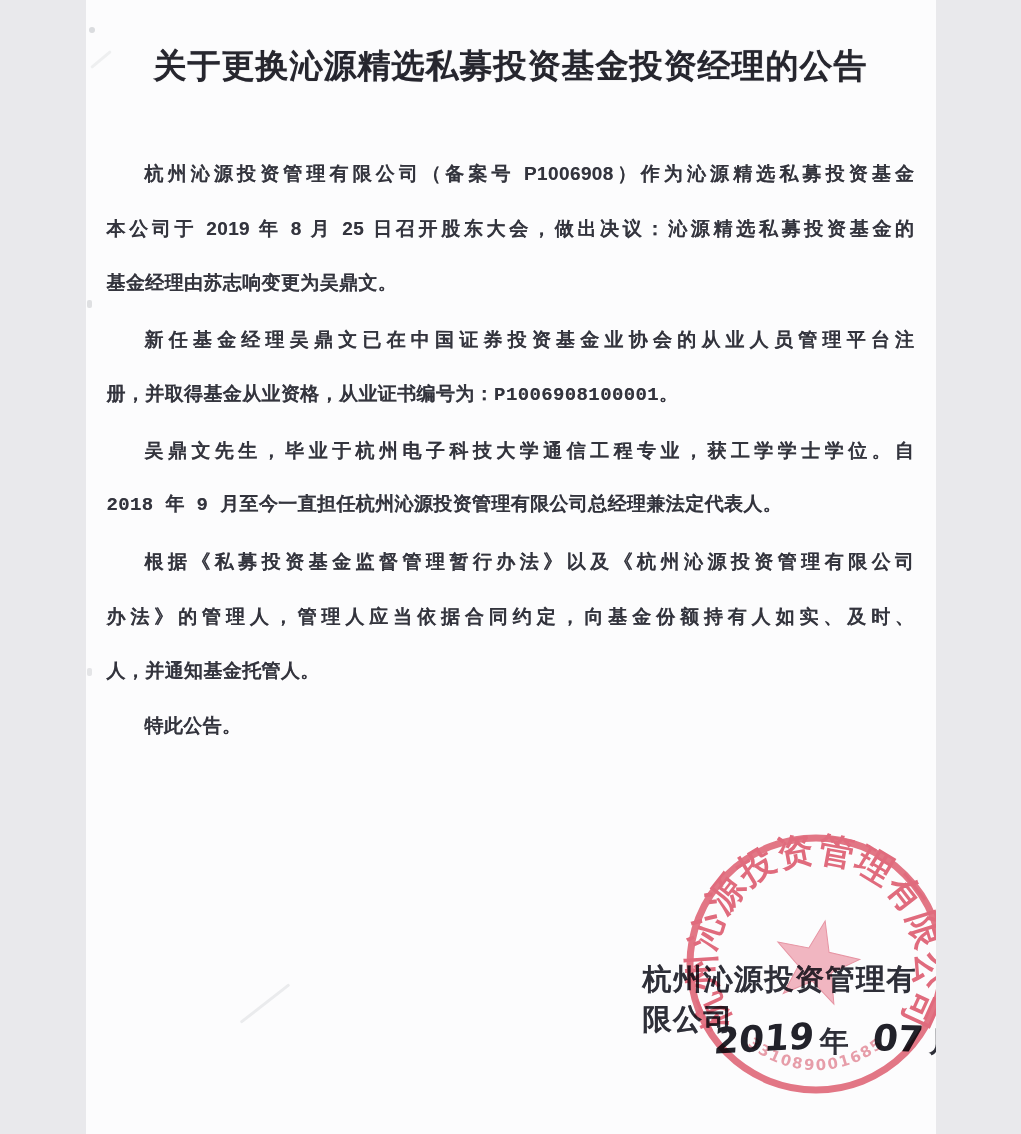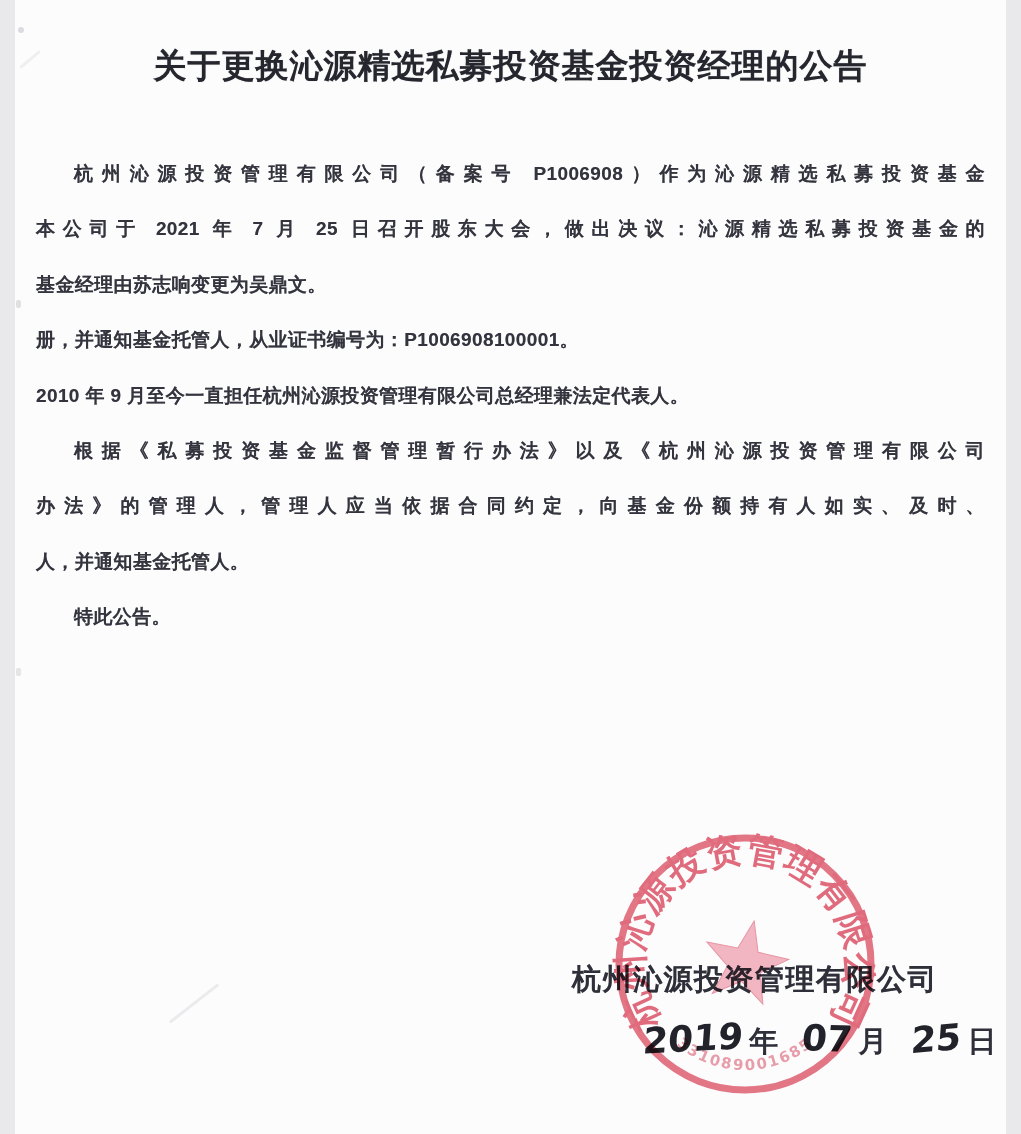--- a/index.html
+++ b/index.html
@@ -1,18 +1,18 @@
 <!DOCTYPE html>
 <html><head>
 <meta charset="utf-8">
 <style>
   html,body{margin:0;padding:0;background:#e9e9ec;}
   .page{
     position:relative;
-    width:991px;height:1134px;
+    width:850px;height:1134px;
     margin:0 auto;
     background:#fcfcfd;
     overflow:hidden;
     font-family:"Liberation Sans","DejaVu Sans",sans-serif;
     color:#30313a;
   }
   
   .title{
     position:absolute;top:22px;left:0;right:0;
     text-align:center;
@@ -24,21 +24,21 @@
   
   .body-text{
     position:absolute;top:146px;left:21px;right:21px;
     font-size:19px;font-weight:600;
     letter-spacing:.02em;
     color:#33343d;
     text-shadow:0 0 .6px rgba(45,45,58,.5);
   }
   .line{height:55.4px;line-height:55.4px;white-space:nowrap;}
   .line.j{white-space:normal;text-align:justify;text-align-last:justify;}
-  .line.end{text-align-last:left;}
+  .line.end{text-align-last:left;font-family:Liberation Mono, monospace;}
   .line.indent{text-indent:2em;}
   
   .company{
     position:absolute;left:557px;top:960px;
     font-size:29px;font-weight:600;letter-spacing:1.5px;
     color:#2e2f38;z-index:1;
     text-shadow:0 0 .6px rgba(45,45,58,.5);
   }
   .date{
     position:absolute;left:628px;top:1018px;
@@ -77,24 +77,26 @@
 </style>
 </head>
 <body>
 
 <div class="page">
 
   <h1 class="title">关于更换沁源精选私募投资基金投资经理的公告</h1>
 
   <div class="body-text">
     <div class="line indent j">杭州沁源投资管理有限公司（备案号 P1006908）作为沁源精选私募投资基金</div>
-    <div class="line j">本公司于 2021 年 7 月 25 日召开股东大会，做出决议：沁源精选私募投资基金的</div>
+    <div class="line j">本公司于 2019 年 8 月 25 日召开股东大会，做出决议：沁源精选私募投资基金的</div>
     <div class="line end">基金经理由苏志响变更为吴鼎文。</div>
-    <div class="line end">册，并通知基金托管人，从业证书编号为：P1006908100001。</div>
-    <div class="line end">2010 年 9 月至今一直担任杭州沁源投资管理有限公司总经理兼法定代表人。</div>
+    <div class="line indent j">新任基金经理吴鼎文已在中国证券投资基金业协会的从业人员管理平台注</div>
+    <div class="line end">册，并取得基金从业资格，从业证书编号为：P1006908100001。</div>
+    <div class="line indent j">吴鼎文先生，毕业于杭州电子科技大学通信工程专业，获工学学士学位。自</div>
+    <div class="line end">2018 年 9 月至今一直担任杭州沁源投资管理有限公司总经理兼法定代表人。</div>
     <div class="line indent j">根据《私募投资基金监督管理暂行办法》以及《杭州沁源投资管理有限公司</div>
     <div class="line j">办法》的管理人，管理人应当依据合同约定，向基金份额持有人如实、及时、</div>
     <div class="line end">人，并通知基金托管人。</div>
     <div class="line indent end">特此公告。</div>
   </div>
 
   <div class="company">杭州沁源投资管理有限公司</div>
 
   <div class="date">
     <span class="hand h1">2019</span>

